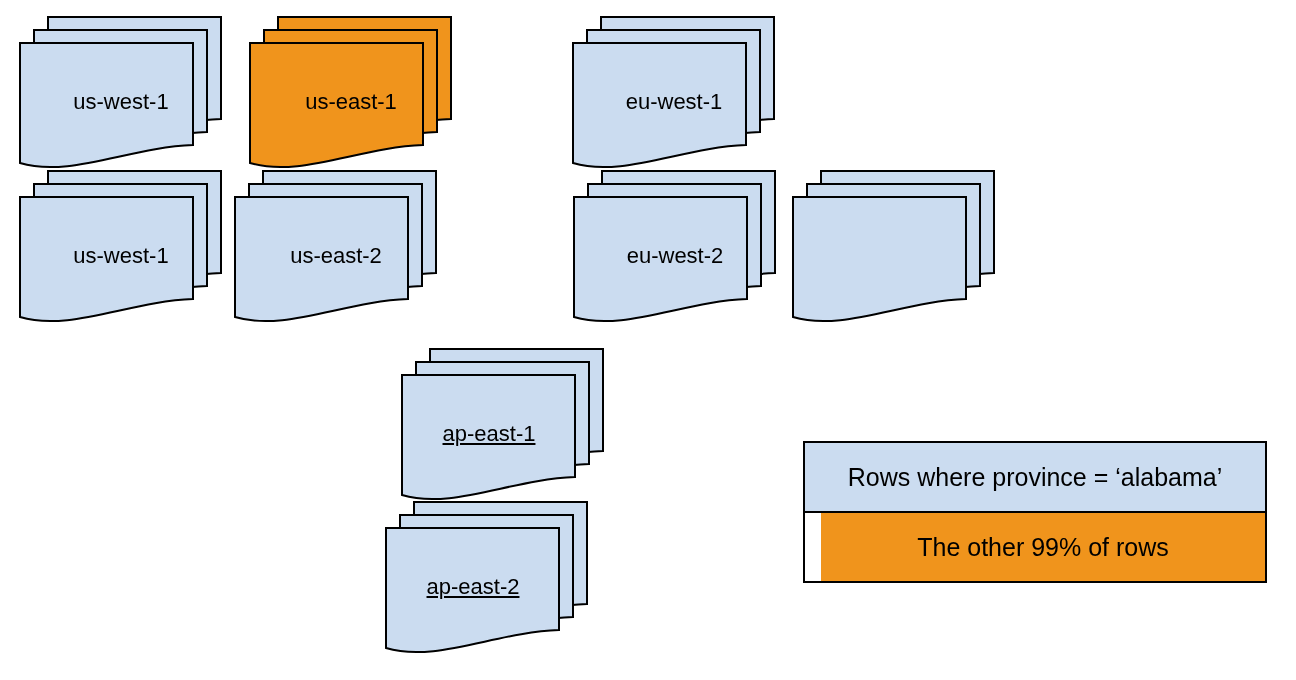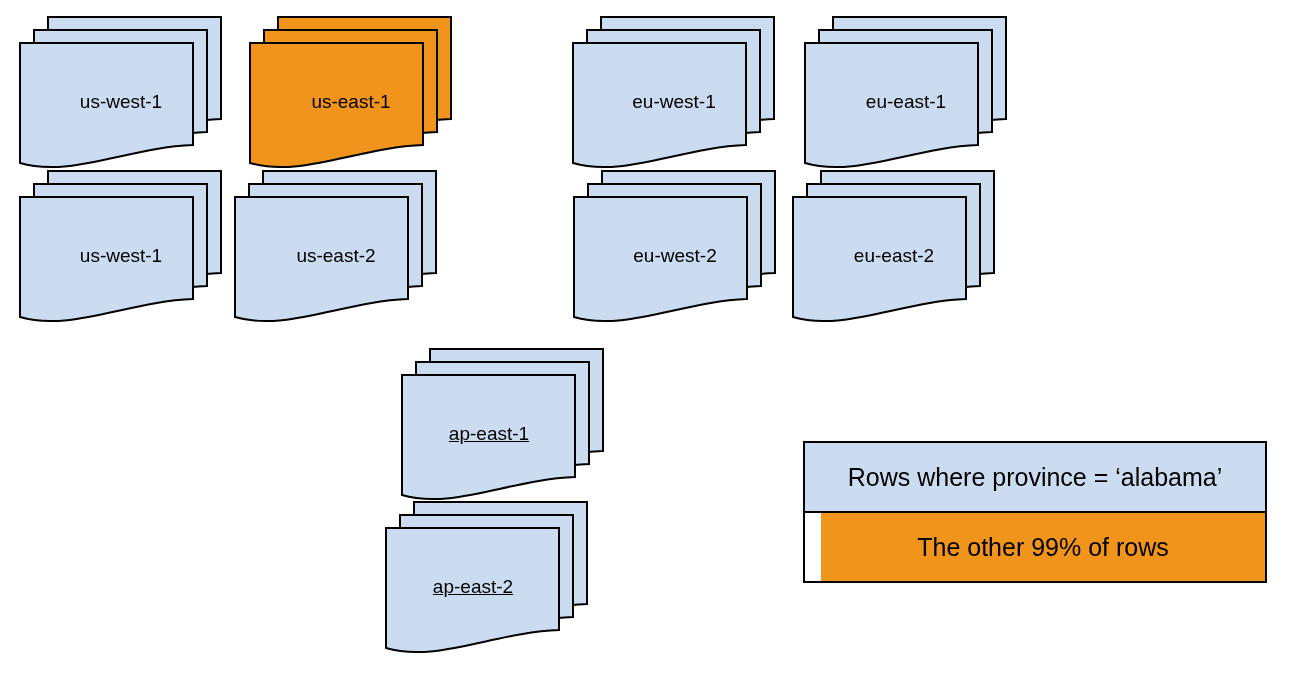--- a/index.html
+++ b/index.html
@@ -36,21 +36,21 @@
   }
   .stack-label {
     position: absolute;
     left: 0;
     top: 28px;
     width: 206px;
     height: 118px;
     display: flex;
     align-items: center;
     justify-content: center;
-    font-size: 19px;
+    font-size: 22px;
     color: var(--text, #000000);
     white-space: nowrap;
     pointer-events: none;
   }
   .stack.front-centered .stack-label {
     transform: translateX(-14px);
     text-decoration: underline;
   }
   
   .legend {
@@ -112,28 +112,20 @@
 
   <div class="stack" style="left:571px; top:15px">
     <svg width="206" height="158" viewBox="0 0 206 158">
       <use href="#doc-shape" transform="translate(30,2)"></use>
       <use href="#doc-shape" transform="translate(16,15)"></use>
       <use href="#doc-shape" transform="translate(2,28)"></use>
     </svg>
     <div class="stack-label">eu-west-1</div>
   </div>
 
-  <div class="stack" style="left:803px; top:15px">
-    <svg width="206" height="158" viewBox="0 0 206 158">
-      <use href="#doc-shape" transform="translate(30,2)"></use>
-      <use href="#doc-shape" transform="translate(16,15)"></use>
-      <use href="#doc-shape" transform="translate(2,28)"></use>
-    </svg>
-    <div class="stack-label">eu-east-1</div>
-  </div>
 
   <div class="stack" style="left:18px; top:169px">
     <svg width="206" height="158" viewBox="0 0 206 158">
       <use href="#doc-shape" transform="translate(30,2)"></use>
       <use href="#doc-shape" transform="translate(16,15)"></use>
       <use href="#doc-shape" transform="translate(2,28)"></use>
     </svg>
     <div class="stack-label">us-west-1</div>
   </div>
 
@@ -154,21 +146,20 @@
     </svg>
     <div class="stack-label">eu-west-2</div>
   </div>
 
   <div class="stack" style="left:791px; top:169px">
     <svg width="206" height="158" viewBox="0 0 206 158">
       <use href="#doc-shape" transform="translate(30,2)"></use>
       <use href="#doc-shape" transform="translate(16,15)"></use>
       <use href="#doc-shape" transform="translate(2,28)"></use>
     </svg>
-    <div class="stack-label">eu-east-2</div>
   </div>
 
   <div class="stack front-centered" style="left:400px; top:347px">
     <svg width="206" height="158" viewBox="0 0 206 158">
       <use href="#doc-shape" transform="translate(30,2)"></use>
       <use href="#doc-shape" transform="translate(16,15)"></use>
       <use href="#doc-shape" transform="translate(2,28)"></use>
     </svg>
     <div class="stack-label">ap-east-1</div>
   </div>

